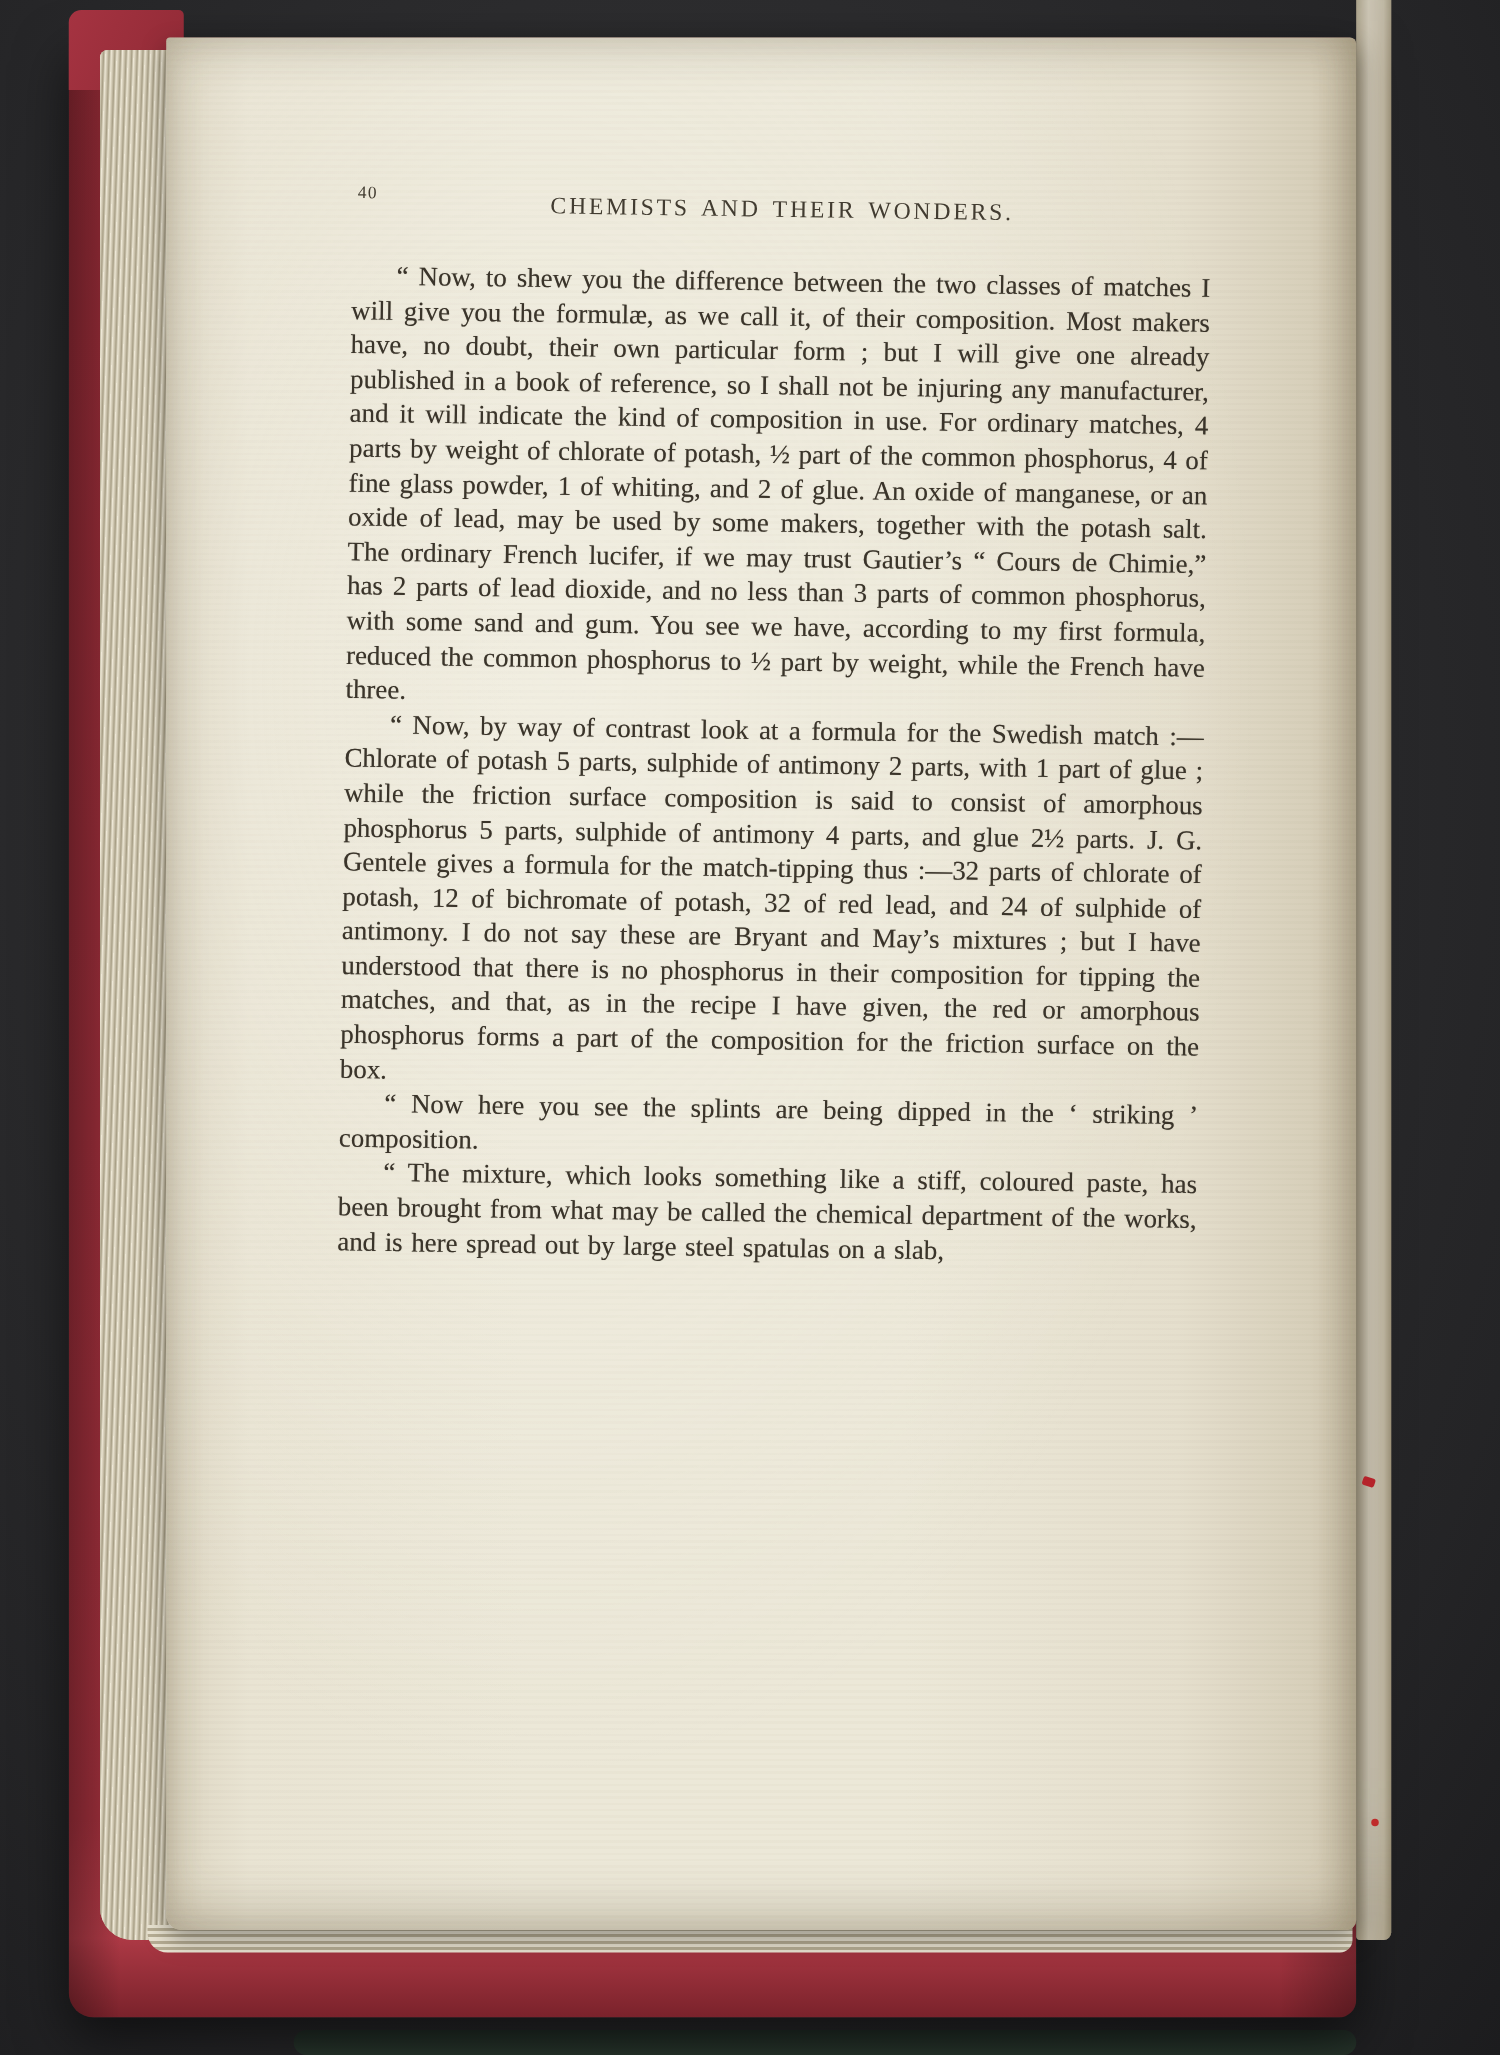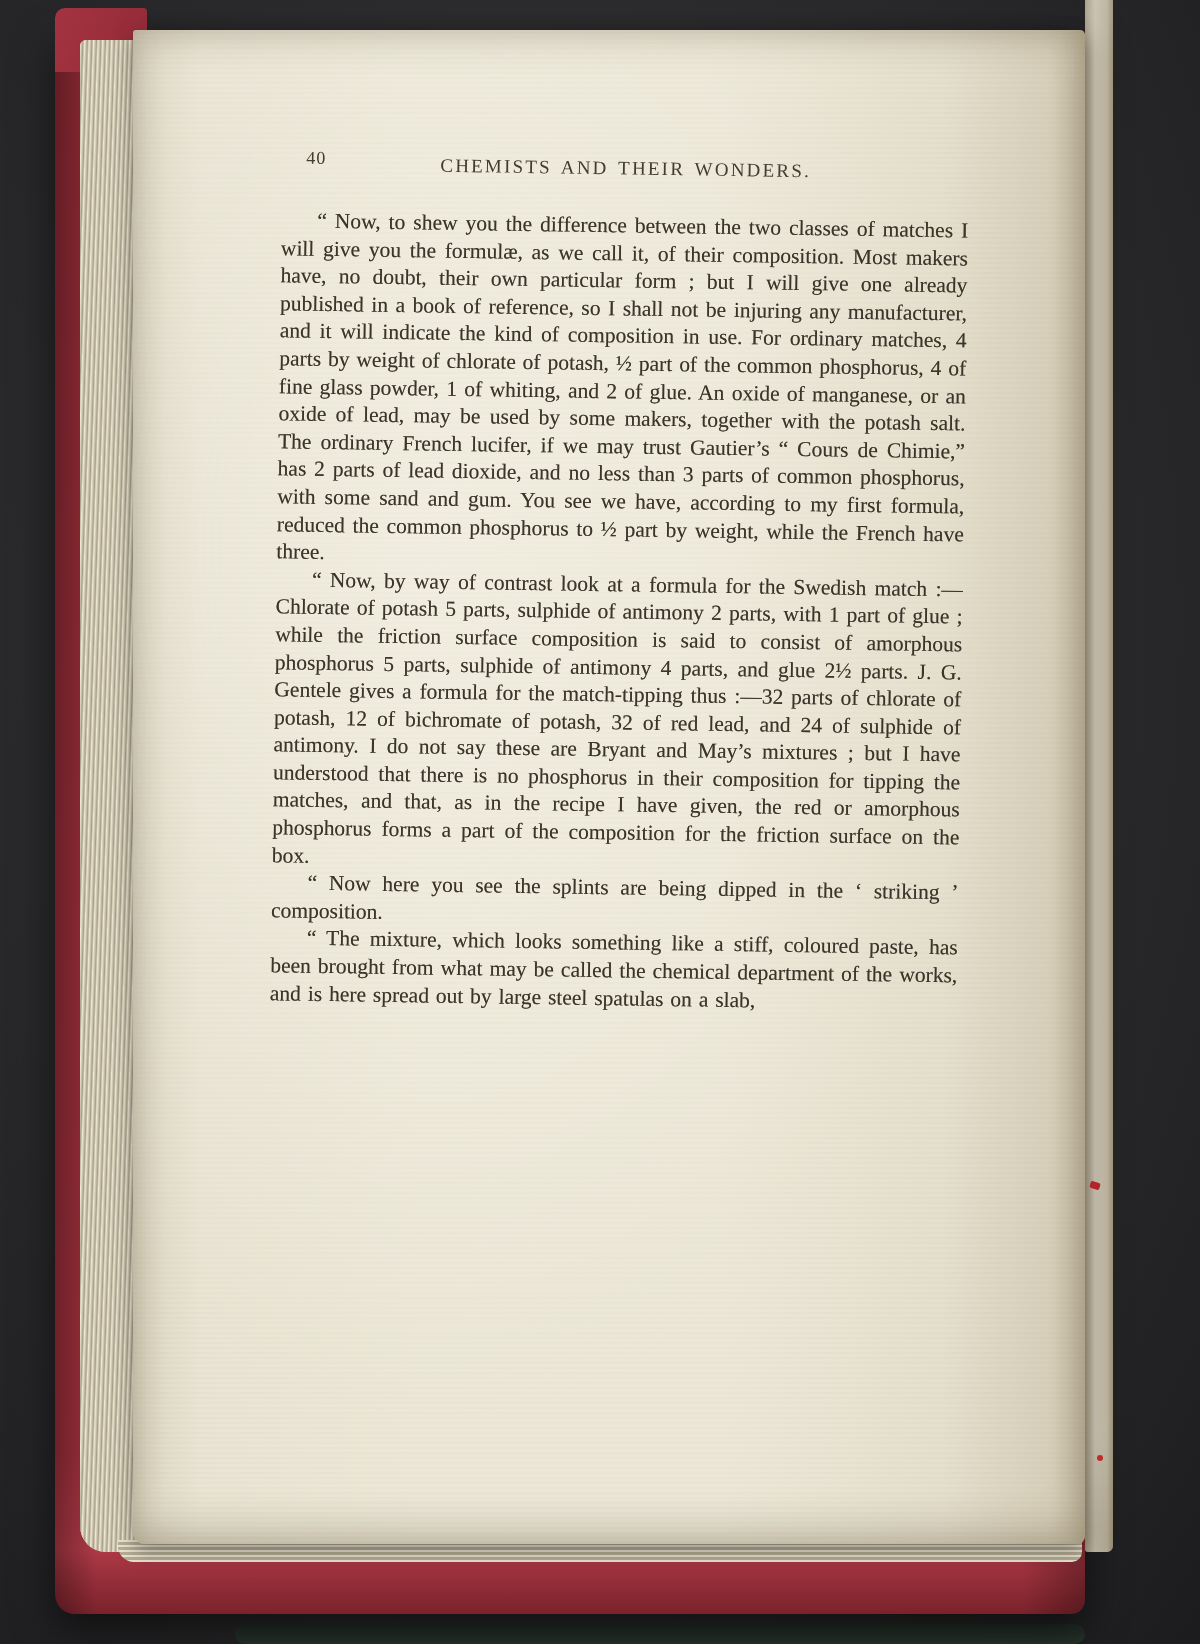--- a/index.html
+++ b/index.html
@@ -119,22 +119,22 @@
   }
 
   .page-head {
     position: relative;
     height: 34px;
     margin-bottom: 24px;
     color: #423c31;
   }
   .page-number {
     position: absolute;
-    left: 24px; top: -2px;
-    font-size: 18px;
+    left: 4px; top: -2px;
+    font-size: 14px;
     letter-spacing: 1px;
   }
   .running-header {
     text-align: center;
     font-size: 19px;
     letter-spacing: 2.2px;
     word-spacing: 3px;
     padding-top: 3px;
   }
 

